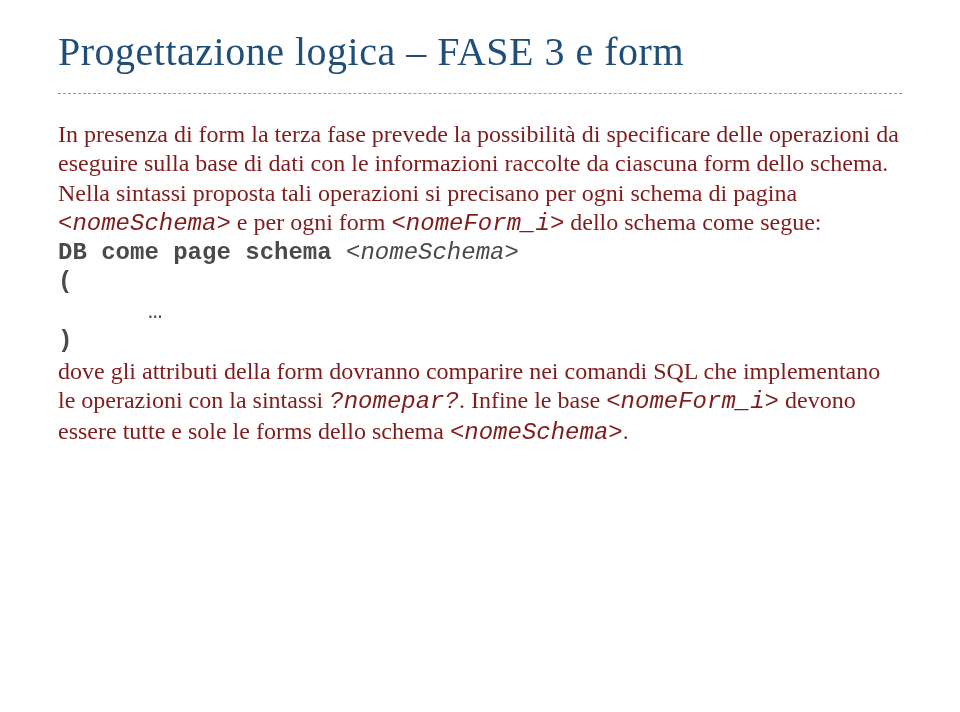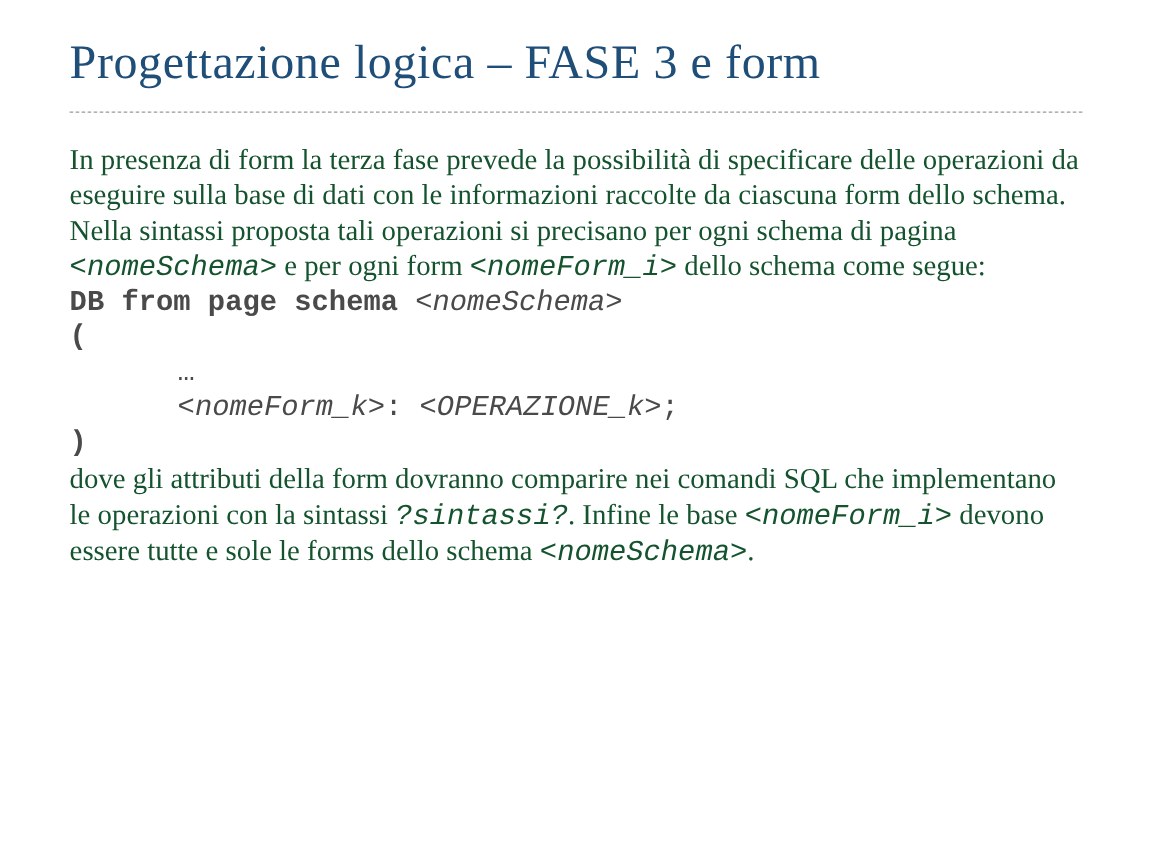--- a/index.html
+++ b/index.html
@@ -22,21 +22,21 @@
     font-weight: normal;
     margin-bottom: 18px;
     letter-spacing: 0.5px;
   }
   .divider {
     border: none;
     border-top: 1px dashed #999;
     margin-bottom: 26px;
   }
   .body-text {
-    color: #14532d;
+    color: #7f1d1d;
     font-size: 24px;
     line-height: 1.22;
   }
   .mono {
     font-family: 'Courier New', Courier, monospace;
   }
   .italic-mono {
     font-family: 'Courier New', Courier, monospace;
     font-style: italic;
   }
@@ -62,32 +62,29 @@
 
 <div class="slide">
   <h1 class="title">Progettazione logica – FASE 3 e form</h1>
   <hr class="divider">
 
   <div class="body-text">
     <span>In presenza di form la terza fase prevede la possibilità di specificare delle operazioni da eseguire sulla base di dati con le informazioni raccolte da ciascuna form dello schema. Nella sintassi proposta tali operazioni si precisano per ogni schema di pagina </span><span class="italic-mono">&lt;nomeSchema&gt;</span><span> e per ogni form </span><span class="italic-mono">&lt;nomeForm_i&gt;</span><span> dello schema come segue:</span>
   </div>
 
   <div class="code-line">
-    <span class="bold-mono">DB from page schema </span><span class="italic-mono">&lt;nomeSchema&gt;</span>
+    <span class="bold-mono">DB come page schema </span><span class="italic-mono">&lt;nomeSchema&gt;</span>
   </div>
 
   <div class="code-line bold-mono">(</div>
 
 
   <div class="code-line indent">
     <span class="mono">…</span>
   </div>
 
-  <div class="code-line indent">
-    <span class="italic-mono">&lt;nomeForm_k&gt;</span><span class="mono">: </span><span class="italic-mono">&lt;OPERAZIONE_k&gt;</span><span class="mono">;</span>
-  </div>
 
   <div class="code-line bold-mono">)</div>
 
   <div class="body-text para2">
-    <span>dove gli attributi della form dovranno comparire nei comandi SQL che implementano le operazioni con la sintassi </span><span class="italic-mono">?sintassi?</span><span>. Infine le base </span><span class="italic-mono">&lt;nomeForm_i&gt;</span><span> devono essere tutte e sole le forms dello schema </span><span class="italic-mono">&lt;nomeSchema&gt;</span><span>.</span>
+    <span>dove gli attributi della form dovranno comparire nei comandi SQL che implementano le operazioni con la sintassi </span><span class="italic-mono">?nomepar?</span><span>. Infine le base </span><span class="italic-mono">&lt;nomeForm_i&gt;</span><span> devono essere tutte e sole le forms dello schema </span><span class="italic-mono">&lt;nomeSchema&gt;</span><span>.</span>
   </div>
 </div>
 
 </body></html>

